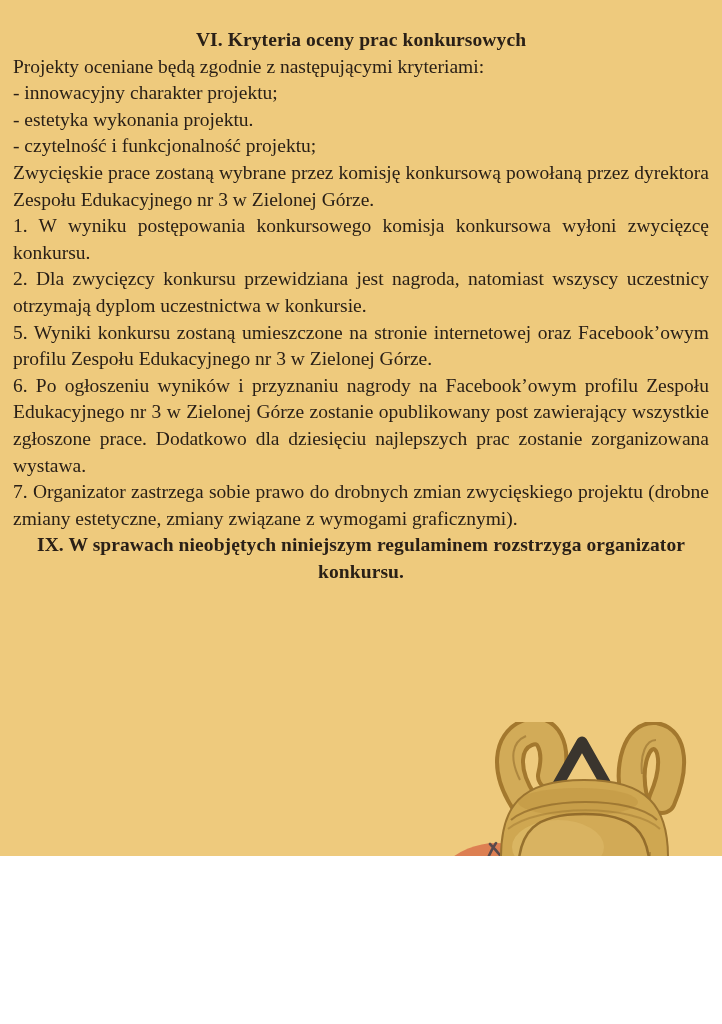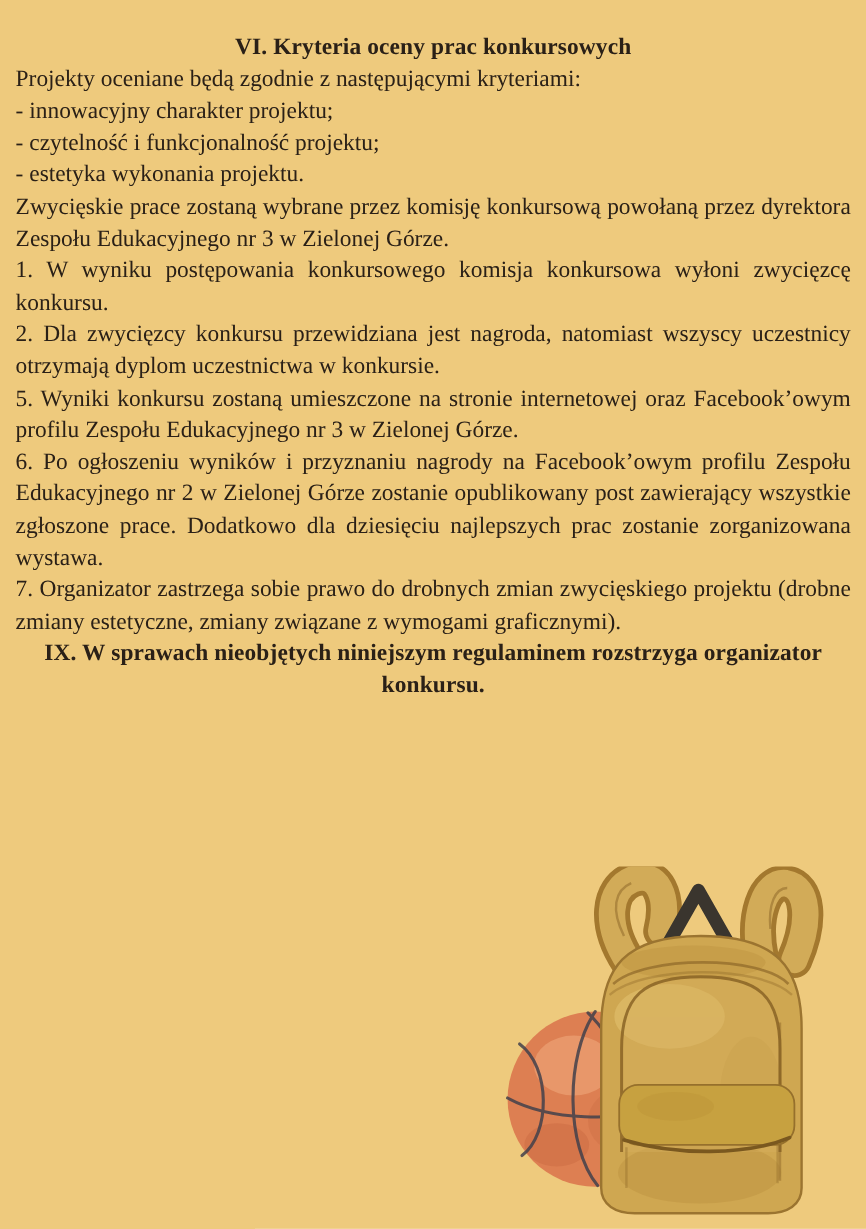--- a/index.html
+++ b/index.html
@@ -1,19 +1,19 @@
 <!DOCTYPE html>
 <html><head>
 <meta charset="utf-8">
 <style>
   html,body { margin:0; padding:0; }
   .page {
     position: relative;
     width: 722px;
-    height: 1024px;
+    height: 856px;
     background: #eeca7d;
     overflow: hidden;
     font-family: "Liberation Serif", "DejaVu Serif", serif;
     color: #2a2017;
   }
   .doc {
     position: absolute;
     top: 0; left: 0; right: 0;
     padding: 27px 13px 0 13px;
     font-size: 19.5px;
@@ -34,27 +34,27 @@
 </style>
 </head>
 <body>
 
 <div class="page">
 
   <div class="doc">
     <p class="h">VI. Kryteria oceny prac konkursowych</p>
     <p>Projekty oceniane będą zgodnie z następującymi kryteriami:</p>
     <p>- innowacyjny charakter projektu;</p>
+    <p>- estetyka wykonania projektu.</p>
     <p>- czytelność i funkcjonalność projektu;</p>
-    <p>- estetyka wykonania projektu.</p>
     <p class="j">Zwycięskie prace zostaną wybrane przez komisję konkursową powołaną przez dyrektora Zespołu Edukacyjnego nr 3 w Zielonej Górze.</p>
     <p class="j">1. W wyniku postępowania konkursowego komisja konkursowa wyłoni zwycięzcę konkursu.</p>
     <p class="j">2. Dla zwycięzcy konkursu przewidziana jest nagroda, natomiast wszyscy uczestnicy otrzymają dyplom uczestnictwa w konkursie.</p>
     <p class="j">5. Wyniki konkursu zostaną umieszczone na stronie internetowej oraz Facebook’owym profilu Zespołu Edukacyjnego nr 3 w Zielonej Górze.</p>
-    <p class="j">6. Po ogłoszeniu wyników i przyznaniu nagrody na Facebook’owym profilu Zespołu Edukacyjnego nr 2 w Zielonej Górze zostanie opublikowany post zawierający wszystkie zgłoszone prace. Dodatkowo dla dziesięciu najlepszych prac zostanie zorganizowana wystawa.</p>
+    <p class="j">6. Po ogłoszeniu wyników i przyznaniu nagrody na Facebook’owym profilu Zespołu Edukacyjnego nr 3 w Zielonej Górze zostanie opublikowany post zawierający wszystkie zgłoszone prace. Dodatkowo dla dziesięciu najlepszych prac zostanie zorganizowana wystawa.</p>
     <p class="j">7. Organizator zastrzega sobie prawo do drobnych zmian zwycięskiego projektu (drobne zmiany estetyczne, zmiany związane z wymogami graficznymi).</p>
     <p class="h">IX. W sprawach nieobjętych niniejszym regulaminem rozstrzyga organizator konkursu.</p>
   </div>
 
   <svg class="illus" width="314" height="302" viewBox="0 0 314 302">
 
     <g>
       <circle cx="88" cy="194" r="73" fill="#dd7f52"></circle>
       <ellipse cx="70" cy="166" rx="33" ry="25" fill="#f0ab7e" opacity="0.55"></ellipse>
       <ellipse cx="56" cy="232" rx="27" ry="18" fill="#c2603c" opacity="0.32"></ellipse>

